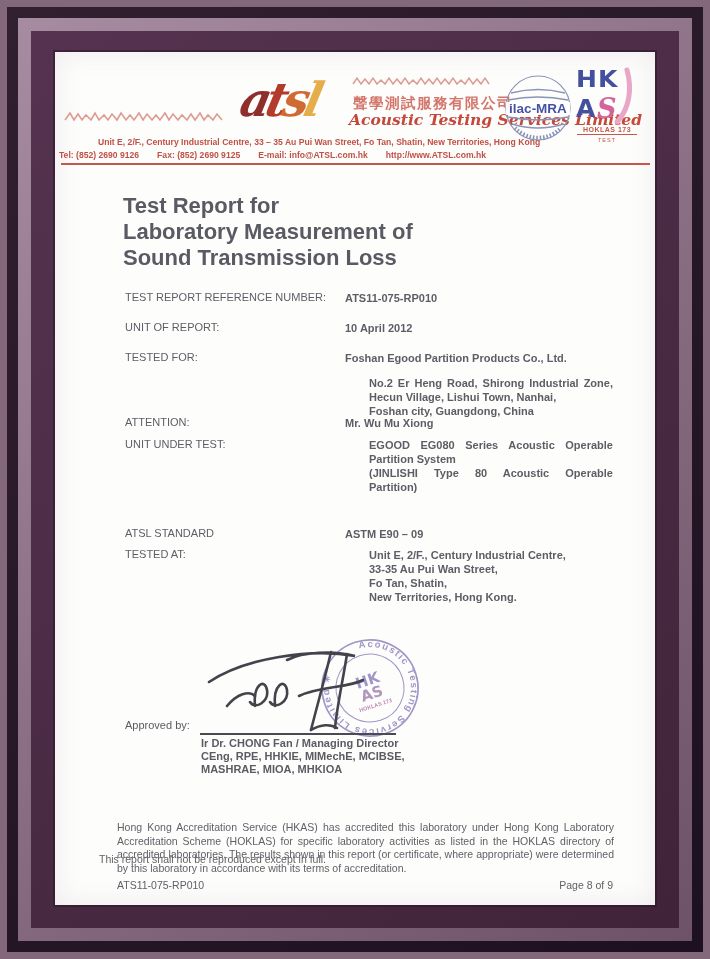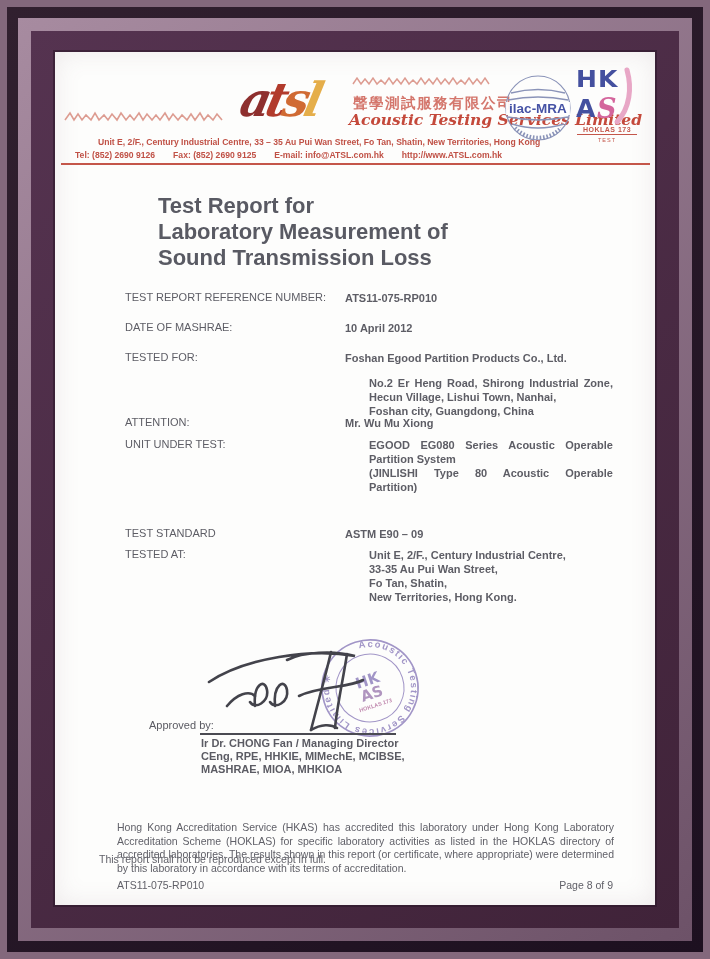--- a/index.html
+++ b/index.html
@@ -22,43 +22,43 @@
 
   
   .atsl-letters { left:186px; top:24px; height:50px; transform:skewX(-12deg); font-family:"DejaVu Serif", serif; font-style:italic; font-weight:bold; font-size:47px; line-height:48px; letter-spacing:-5px; white-space:nowrap; }
   .atsl-letters span { position:static; }
   .l-a { color:#8e2f2e; } .l-t { color:#b23b2c; } .l-s { color:#d06a33; } .l-l { color:#e5ae4a; }
   .wavy-left  { left:8px;  top:56px; }
   .wavy-right { left:296px; top:22px; }
   .cjk-name   { left:298px; top:42px; font-size:14.5px; font-weight:bold; color:#d4766c; letter-spacing:1.5px; white-space:nowrap; }
   .en-name    { left:294px; top:58px; font-family:"DejaVu Serif", serif; font-style:italic; font-weight:bold; font-size:15.5px; color:#c4493b; white-space:nowrap; }
   .addr-1 { left:8px; top:85px; font-size:8.6px; font-weight:bold; color:#c05146; white-space:nowrap;padding-left:35px; }
-  .addr-2 { left:20px; top:98px; font-size:8.6px; font-weight:bold; color:#c05146; white-space:nowrap; display:flex; gap:18px; }
+  .addr-2 { left:4px; top:98px; font-size:8.6px; font-weight:bold; color:#c05146; white-space:nowrap; display:flex; gap:18px; }
   .addr-2 span { position:static; }
   .red-rule { left:6px; top:111px; width:589px; height:2px; background:#c4564a; }
 
   .ilac { left:448px; top:21px; }
   .hkas { left:520px; top:14px; width:66px; height:86px; }
   .hkas svg { left:0; top:0; }
   .hoklas-label { left:2px; top:60px; width:60px; text-align:center; font-size:7px; font-weight:bold; color:#c4564a; border-bottom:1px solid #c4564a; padding-bottom:1px; letter-spacing:.5px; }
   .hoklas-sub   { left:2px; top:71px; width:60px; text-align:center; font-size:5.5px; color:#c4564a; letter-spacing:1px; }
 
   
-  .title { left:68px; top:141px; font-size:22px; font-weight:bold; color:#595a63; line-height:26px; white-space:nowrap;margin-left:35px; }
+  .title { left:68px; top:141px; font-size:22px; font-weight:bold; color:#595a63; line-height:26px; white-space:nowrap; }
   .title div { position:static; }
 
   
   .row { left:70px; width:500px; }
   .lbl { left:0; top:0; font-size:11px; font-weight:normal; color:#5d5d65; white-space:nowrap; }
   .val { left:220px; top:0; width:268px; font-size:11px; font-weight:bold; color:#5d5d65; line-height:14px; }
   .val div { position:static; display:block;margin-left:24px; }
   .spread { text-align:justify; text-align-last:justify; }
 
   
-  .approved-by { left:70px; top:667px; font-size:11px; color:#5a5a62;margin-left:24px; }
+  .approved-by { left:70px; top:667px; font-size:11px; color:#5a5a62; }
   .sig-svg   { left:148px; top:592px; }
   .stamp-svg { left:262px; top:583px; opacity:.8; }
   .sig-line  { left:145px; top:681px; width:196px; height:2px; background:#4a4a52; }
   .appr-name { left:146px; top:685px; font-size:11px; font-weight:bold; color:#5b5b63; white-space:nowrap; }
   .appr-cred1{ left:146px; top:698px; font-size:11px; font-weight:bold; color:#5b5b63; white-space:nowrap; }
   .appr-cred2{ left:146px; top:711px; font-size:11px; font-weight:bold; color:#5b5b63; white-space:nowrap; }
 
   
   .accred { left:62px; top:741px; width:497px; font-size:10.5px; color:#606068; line-height:13.5px; text-align:justify;margin-top:28px; }
   .note   { left:44px; top:801px; font-size:10.5px; color:#606068; }
@@ -125,21 +125,21 @@
     <div>Laboratory Measurement of</div>
     <div>Sound Transmission Loss</div>
   </div>
 
   <div class="row" style="top:239px">
     <div class="lbl">TEST REPORT REFERENCE NUMBER:</div>
     <div class="val">ATS11-075-RP010</div>
   </div>
 
   <div class="row" style="top:269px">
-    <div class="lbl">DATE OF MASHRAE:</div>
+    <div class="lbl">UNIT OF REPORT:</div>
     <div class="val">10 April 2012</div>
   </div>
 
   <div class="row" style="top:299px">
     <div class="lbl">TESTED FOR:</div>
     <div class="val">Foshan Egood Partition Products Co., Ltd.</div>
   </div>
 
   <div class="row" style="top:324px">
     <div class="val">
@@ -158,21 +158,21 @@
     <div class="lbl">UNIT UNDER TEST:</div>
     <div class="val">
       <div class="spread">EGOOD EG080 Series Acoustic Operable</div>
       <div>Partition System</div>
       <div class="spread">(JINLISHI Type 80 Acoustic Operable</div>
       <div>Partition)</div>
     </div>
   </div>
 
   <div class="row" style="top:475px">
-    <div class="lbl">TEST STANDARD</div>
+    <div class="lbl">ATSL STANDARD</div>
     <div class="val">ASTM E90 – 09</div>
   </div>
 
   <div class="row" style="top:496px">
     <div class="lbl">TESTED AT:</div>
     <div class="val">
       <div>Unit E, 2/F., Century Industrial Centre,</div>
       <div>33-35 Au Pui Wan Street,</div>
       <div>Fo Tan, Shatin,</div>
       <div>New Territories, Hong Kong.</div>

